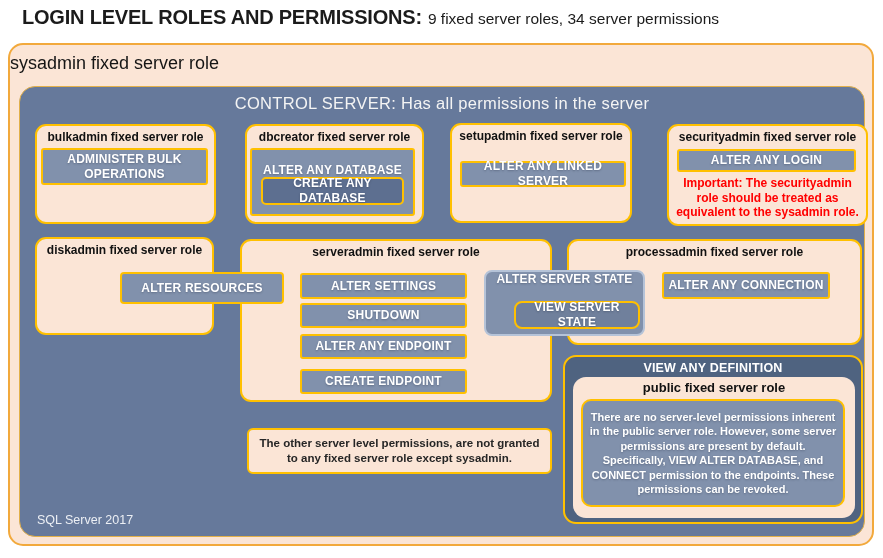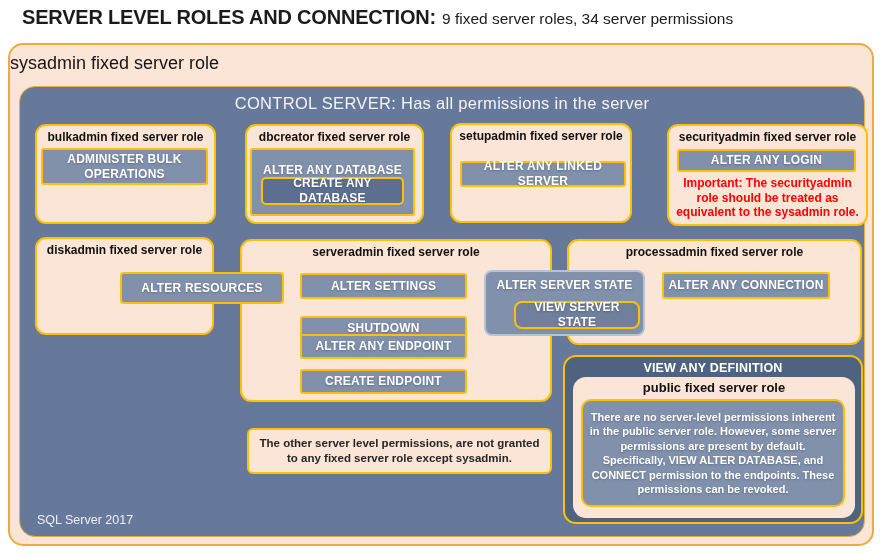--- a/index.html
+++ b/index.html
@@ -20,21 +20,21 @@
   .role-title{position:absolute;left:0;right:0;top:4px;text-align:center;font-weight:bold;
          font-size:12px;color:#111;white-space:nowrap;}
   .perm{position:absolute;background:#8191AC;border:2px solid #FFC000;border-radius:3px;box-sizing:border-box;
          color:#fff;font-weight:bold;font-size:12px;letter-spacing:.2px;line-height:1.25;
          display:flex;align-items:center;justify-content:center;text-align:center;
          text-shadow:0 1px 2px rgba(40,50,70,.35);}
   .perm-group{display:block;}
   .perm-group .group-label{display:block;text-align:center;padding-top:13px;}
   .perm.nested{background:#5D6F90;border-radius:5px;}
   .state-box{border-color:#B5C3D8;border-radius:8px;display:block;z-index:6;}
-  .state-box .group-label{display:block;text-align:center;padding-top:6px;}
+  .state-box .group-label{display:block;text-align:center;}
   .state-box .perm.nested{background:#70809C;border-color:#FFC000;border-radius:8px;}
   .overlay{z-index:6;}
   .warning{position:absolute;left:4px;right:4px;top:50px;text-align:center;
          color:#FF0000;font-weight:bold;font-size:12px;line-height:14.5px;}
   .note-box{position:absolute;background:#FBE5D6;border:2px solid #FFC000;border-radius:6px;box-sizing:border-box;
          display:flex;align-items:center;justify-content:center;text-align:center;
          color:#262626;font-weight:bold;font-size:11.5px;line-height:15px;padding:21px 10px;}
   .viewany-box{position:absolute;background:#4F6380;border:2px solid #FFC000;border-radius:13px;box-sizing:border-box;}
   .viewany-label{position:absolute;left:0;right:0;top:4px;text-align:center;color:#fff;
          font-weight:bold;font-size:12.5px;letter-spacing:.2px;}
@@ -47,21 +47,21 @@
          color:#fff;font-weight:bold;font-size:11px;line-height:14.5px;padding:3px 5px;
          text-shadow:0 1px 2px rgba(40,50,70,.35);}
   .footer{position:absolute;left:17px;top:426px;color:#ECEFF4;font-size:12.5px;}
 </style>
 </head>
 <body>
 
 <div class="stage">
 
   <div class="title">
-    <span class="main">SERVER LEVEL ROLES AND CONNECTION:</span><span class="sub">9 fixed server roles, 34 server permissions</span>
+    <span class="main">LOGIN LEVEL ROLES AND PERMISSIONS:</span><span class="sub">9 fixed server roles, 34 server permissions</span>
   </div>
 
   <div class="sysadmin-box">
     <div class="sysadmin-label">sysadmin fixed server role</div>
 
     <div class="control-box">
       <div class="control-label">CONTROL SERVER: Has all permissions in the server</div>
 
       <div class="role" style="left:15px;top:37px;width:181px;height:100px;">
         <div class="role-title">bulkadmin fixed server role</div>
@@ -87,21 +87,21 @@
         <div class="warning">Important: The securityadmin role should be treated as equivalent to the sysadmin role.</div>
       </div>
 
       <div class="role" style="left:15px;top:150px;width:179px;height:98px;">
         <div class="role-title">diskadmin fixed server role</div>
       </div>
 
       <div class="role" style="left:220px;top:152px;width:312px;height:163px;">
         <div class="role-title">serveradmin fixed server role</div>
         <div class="perm" style="left:58px;top:32px;width:167px;height:26px;">ALTER SETTINGS</div>
-        <div class="perm" style="left:58px;top:75px;width:167px;height:25px;">SHUTDOWN</div>
+        <div class="perm" style="left:58px;top:62px;width:167px;height:25px;">SHUTDOWN</div>
         <div class="perm" style="left:58px;top:93px;width:167px;height:25px;">ALTER ANY ENDPOINT</div>
         <div class="perm" style="left:58px;top:128px;width:167px;height:25px;">CREATE ENDPOINT</div>
       </div>
 
       <div class="role" style="left:547px;top:152px;width:295px;height:106px;">
         <div class="role-title">processadmin fixed server role</div>
         <div class="perm" style="left:93px;top:31px;width:168px;height:27px;">ALTER ANY CONNECTION</div>
       </div>
 
       <div class="perm overlay" style="left:100px;top:185px;width:164px;height:32px;border-radius:4px;">ALTER RESOURCES</div>

